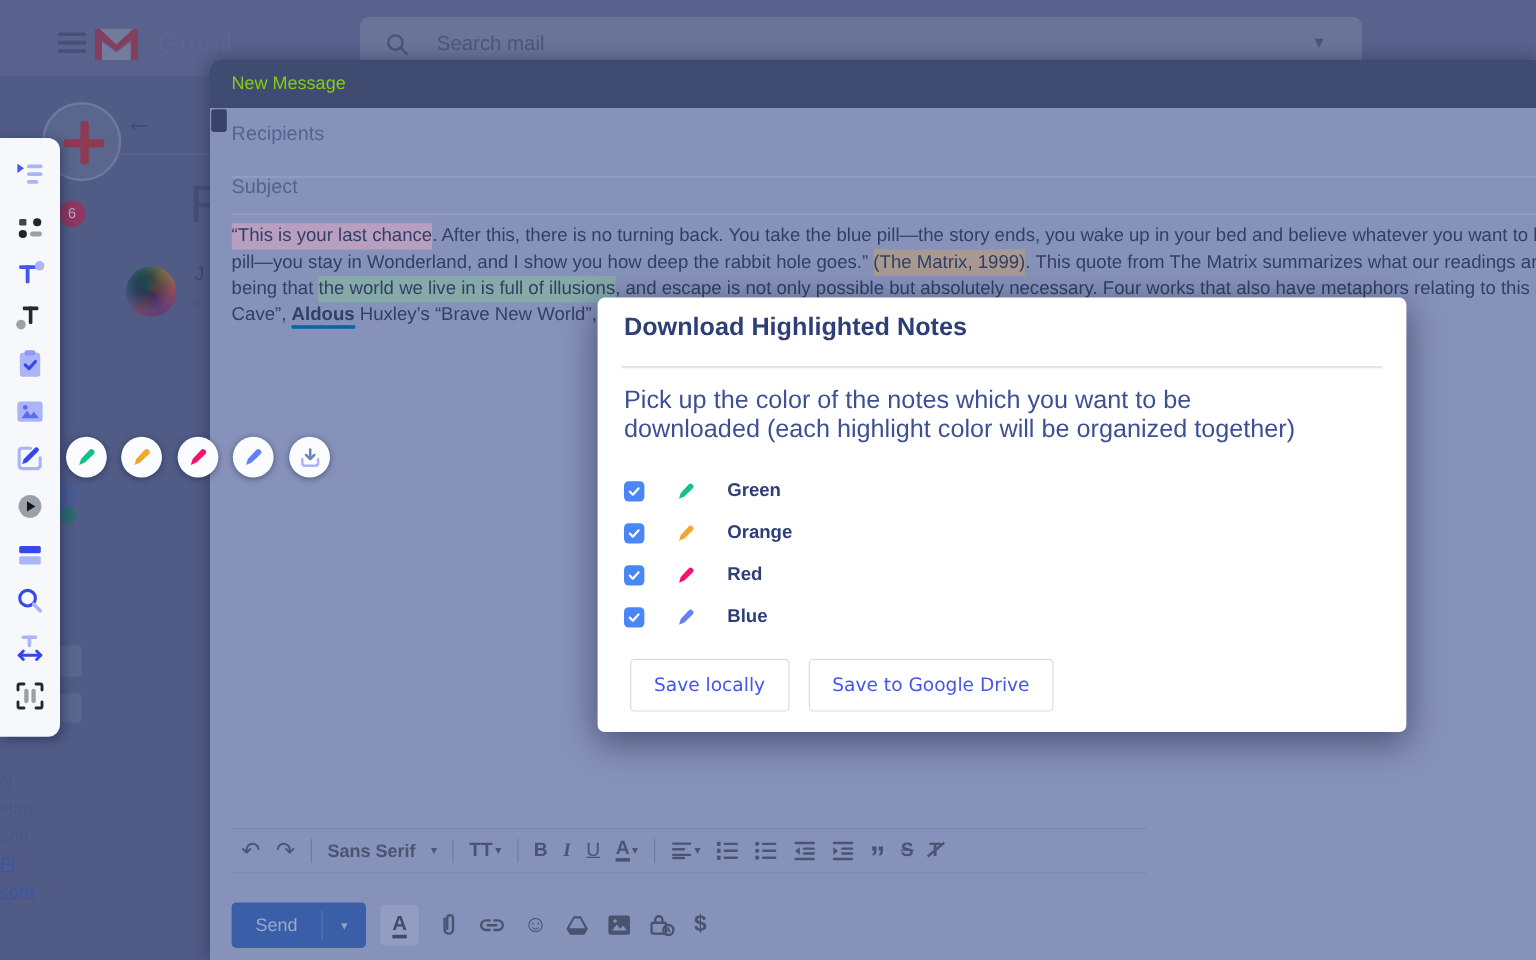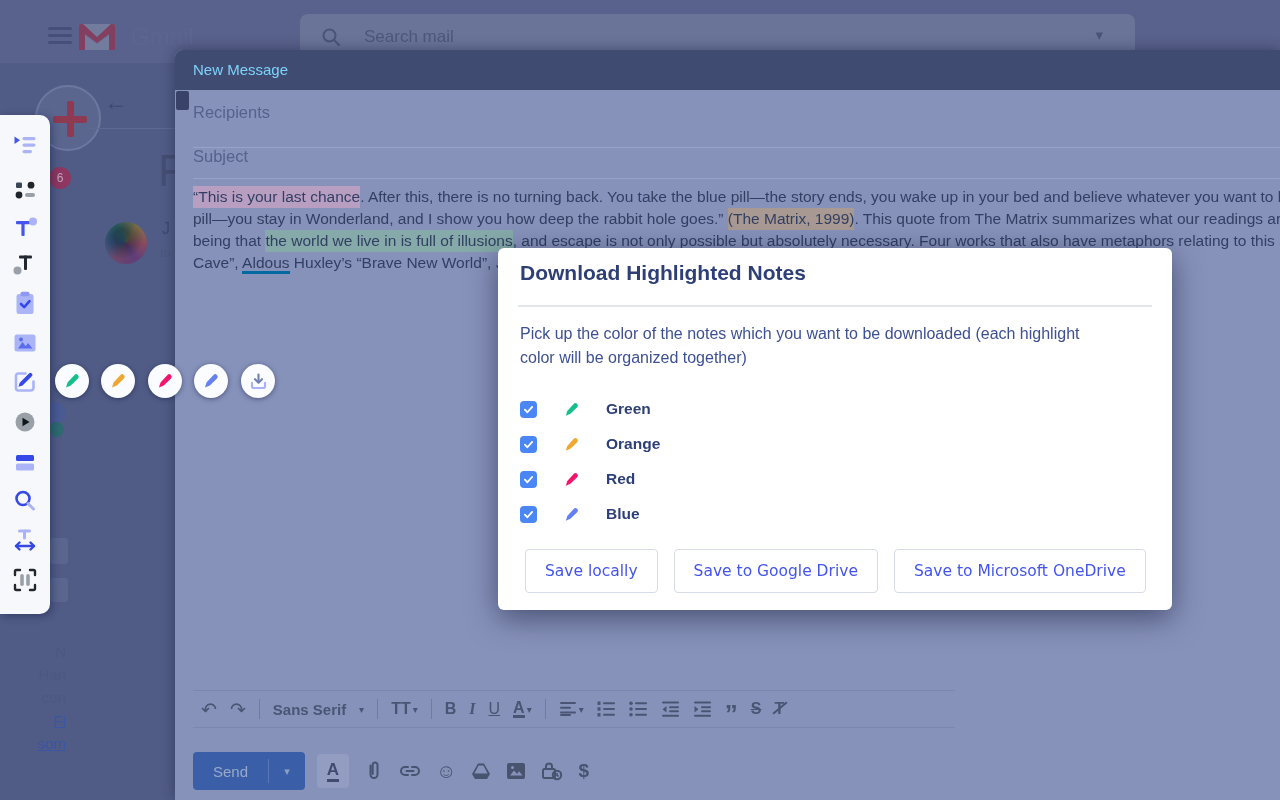--- a/index.html
+++ b/index.html
@@ -27,38 +27,38 @@
   .badge6{position:absolute;left:49px;top:167px;width:22px;height:22px;border-radius:50%;background:#8e3760;color:#c2a6be;font-size:12px;text-align:center;line-height:22px;}
   .avatar{position:absolute;left:105px;top:222px;width:42px;height:42px;border-radius:50%;
     background:radial-gradient(circle at 40% 35%,rgba(20,28,48,.55) 20%,rgba(20,28,48,0) 60%),
     conic-gradient(from 210deg,#6e4668,#3f5f8c,#2f7a72,#8a7a46,#8a4a5e,#5e3d7a,#6e4668);}
   .bg-J{position:absolute;left:162px;top:220px;font-size:16px;color:#3c4a70;}
   .bg-tu{position:absolute;left:160px;top:245px;font-size:13px;color:#4d587e;}
   .ghost1{position:absolute;left:50px;top:538px;width:18px;height:26px;background:#5b668f;border-radius:3px;}
   .ghost2{position:absolute;left:50px;top:578px;width:18px;height:24px;background:#5b668f;border-radius:3px;}
   .mini-av{position:absolute;left:44px;top:402px;width:22px;height:22px;border-radius:50%;background:#4a5a94;}
   .mini-status{position:absolute;left:49px;top:422px;width:15px;height:15px;border-radius:50%;background:#2e6a70;}
-  .bg-snips{position:absolute;left:0px;top:640px;width:66px;text-align:right;color:#4c5880;font-size:15px;line-height:23px;}
+  .bg-snips{position:absolute;left:0px;top:640px;width:66px;color:#4c5880;font-size:15px;line-height:23px;}
   .bg-snips .lnk{color:#3b55a5;text-decoration:underline;}
 
   
   .compose{position:absolute;left:175px;top:50px;width:1105px;height:750px;background:#8792bb;border-radius:8px 0 0 0;box-shadow:0 0 14px rgba(18,24,56,.45);}
   .c-head{position:absolute;left:0;top:0;width:100%;height:40px;background:#3f4b70;border-radius:8px 0 0 0;}
-  .c-title{position:absolute;left:18px;top:11px;font-size:15px;color:#7dd3fc;}
+  .c-title{position:absolute;left:18px;top:11px;font-size:15px;color:#84cc16;}
   .c-chip{position:absolute;left:1px;top:41px;width:13px;height:19px;background:#39436a;border-radius:2px;}
   .c-field{position:absolute;left:18px;right:0;height:58px;border-bottom:1px solid #99a3c7;}
   .c-field .lbl{position:absolute;left:0;top:13px;font-size:16.5px;color:#57628c;}
   .f-recip{top:40px;}
   .f-subj{top:88px;height:41px;text-align:center;}
   .f-subj .lbl{top:9px;}
 
   .c-body{position:absolute;left:18px;top:136px;right:0;font-size:15.5px;line-height:22px;color:#323f63;}
   .c-body .ln{white-space:nowrap;overflow:hidden;}
   .hl{padding:17px 0;}
-  .uline{border-bottom:6px solid #0369a1;}
+  .uline{border-bottom:6px solid #0369a1;font-weight:bold;}
 
   .c-toolbar{position:absolute;left:18px;top:640px;width:762px;height:38px;border-top:1px solid #7b87b1;border-bottom:1px solid #7b87b1;display:flex;align-items:center;color:#4a5574;gap:13px;padding:0 8px;}
   .c-toolbar .tdiv{width:1px;height:20px;background:#6f7ba6;}
   .tbtn{display:flex;align-items:center;gap:2px;font-size:16px;color:#4a5574;}
   .tbtn.arrows{font-size:19px;}
   .fontname{font-size:15px;font-weight:bold;}
   .caret-s{font-size:10px;}
   .bI{font-style:italic;font-family:"Liberation Serif",serif;font-weight:bold;}
   .bB{font-weight:bold;}
   .bU{text-decoration:underline;}
@@ -83,21 +83,21 @@
   .sidebar{position:absolute;left:0;top:115px;width:50px;height:499px;background:#f7f8fb;border-radius:0 10px 10px 0;box-shadow:2px 2px 9px rgba(15,25,65,.45);}
   .s-ic{position:absolute;left:12px;width:26px;height:26px;}
 
   
   .pen-circle{position:absolute;top:364px;width:34px;height:34px;border-radius:50%;background:#fbfcff;box-shadow:0 1px 5px rgba(15,25,65,.5);display:flex;align-items:center;justify-content:center;}
 
   
   .modal{position:absolute;left:498px;top:248px;width:674px;height:362px;background:#ffffff;border-radius:6px;box-shadow:0 8px 30px rgba(8,12,40,.5);font-family:"DejaVu Sans",sans-serif;}
   .m-title{position:absolute;left:22px;top:13px;font-size:21px;font-weight:bold;color:#2e3f77;}
   .m-hr{position:absolute;left:20px;right:20px;top:57px;height:2px;background:#e2e5ec;}
-  .m-desc{position:absolute;left:22px;top:74px;width:585px;font-size:16px;line-height:24px;color:#3e5094;}
+  .m-desc{position:absolute;left:22px;top:74px;width:585px;font-size:21px;line-height:24px;color:#3e5094;}
   .m-opt{position:absolute;left:22px;height:22px;display:flex;align-items:center;gap:26px;}
   .m-cb{width:17px;height:17px;border-radius:4px;background:#4a87f5;display:flex;align-items:center;justify-content:center;}
   .m-lbl{font-size:15.5px;font-weight:600;color:#2e3f77;}
   .m-btns{position:absolute;left:27px;top:301px;display:flex;gap:16px;}
   .m-btn{height:44px;padding:0 19px;background:#fff;border:1px solid #d7dbe6;border-radius:4px;font-size:15.5px;color:#4355ec;display:flex;align-items:center;font-family:"DejaVu Sans",sans-serif;}
 </style>
 </head>
 <body>
 
 <div id="stage">
@@ -444,17 +444,16 @@
         </div>
       <svg width="17" height="17" viewBox="0 0 18 18" style="color: rgb(100, 128, 242);">
           <path fill="currentColor" d="M3 15.5 L4.5 10.5 L11.5 3 Q13 1.2 14.9 3 Q16.7 4.8 15 6.5 L7.8 13.5 Z"></path>
         </svg>
       <span class="m-lbl">Blue</span>
     </div>
 
     <div class="m-btns">
       <div class="m-btn" style="color: rgb(67, 85, 236);">Save locally</div>
       <div class="m-btn" style="color: rgb(67, 85, 236);">Save to Google Drive</div>
-      <div class="m-btn" style="color: rgb(67, 85, 236);">Save to Microsoft OneDrive</div>
     </div>
   </div>
 
 </div>
 
 </body></html>

